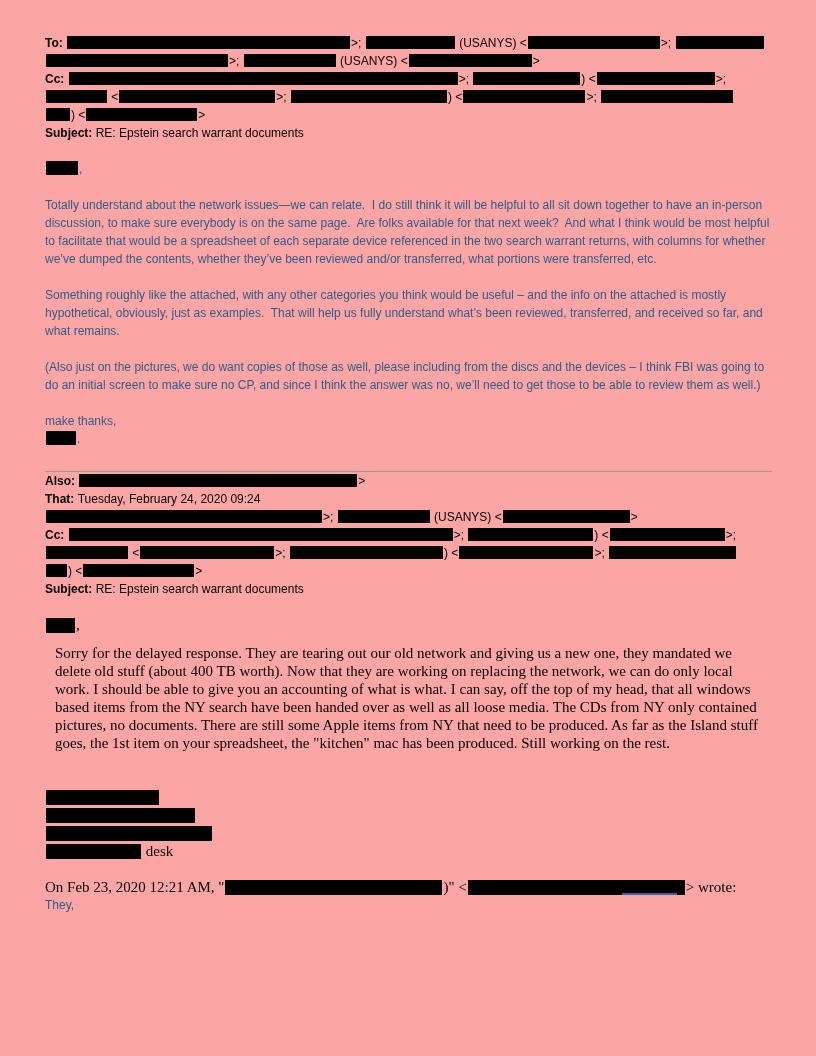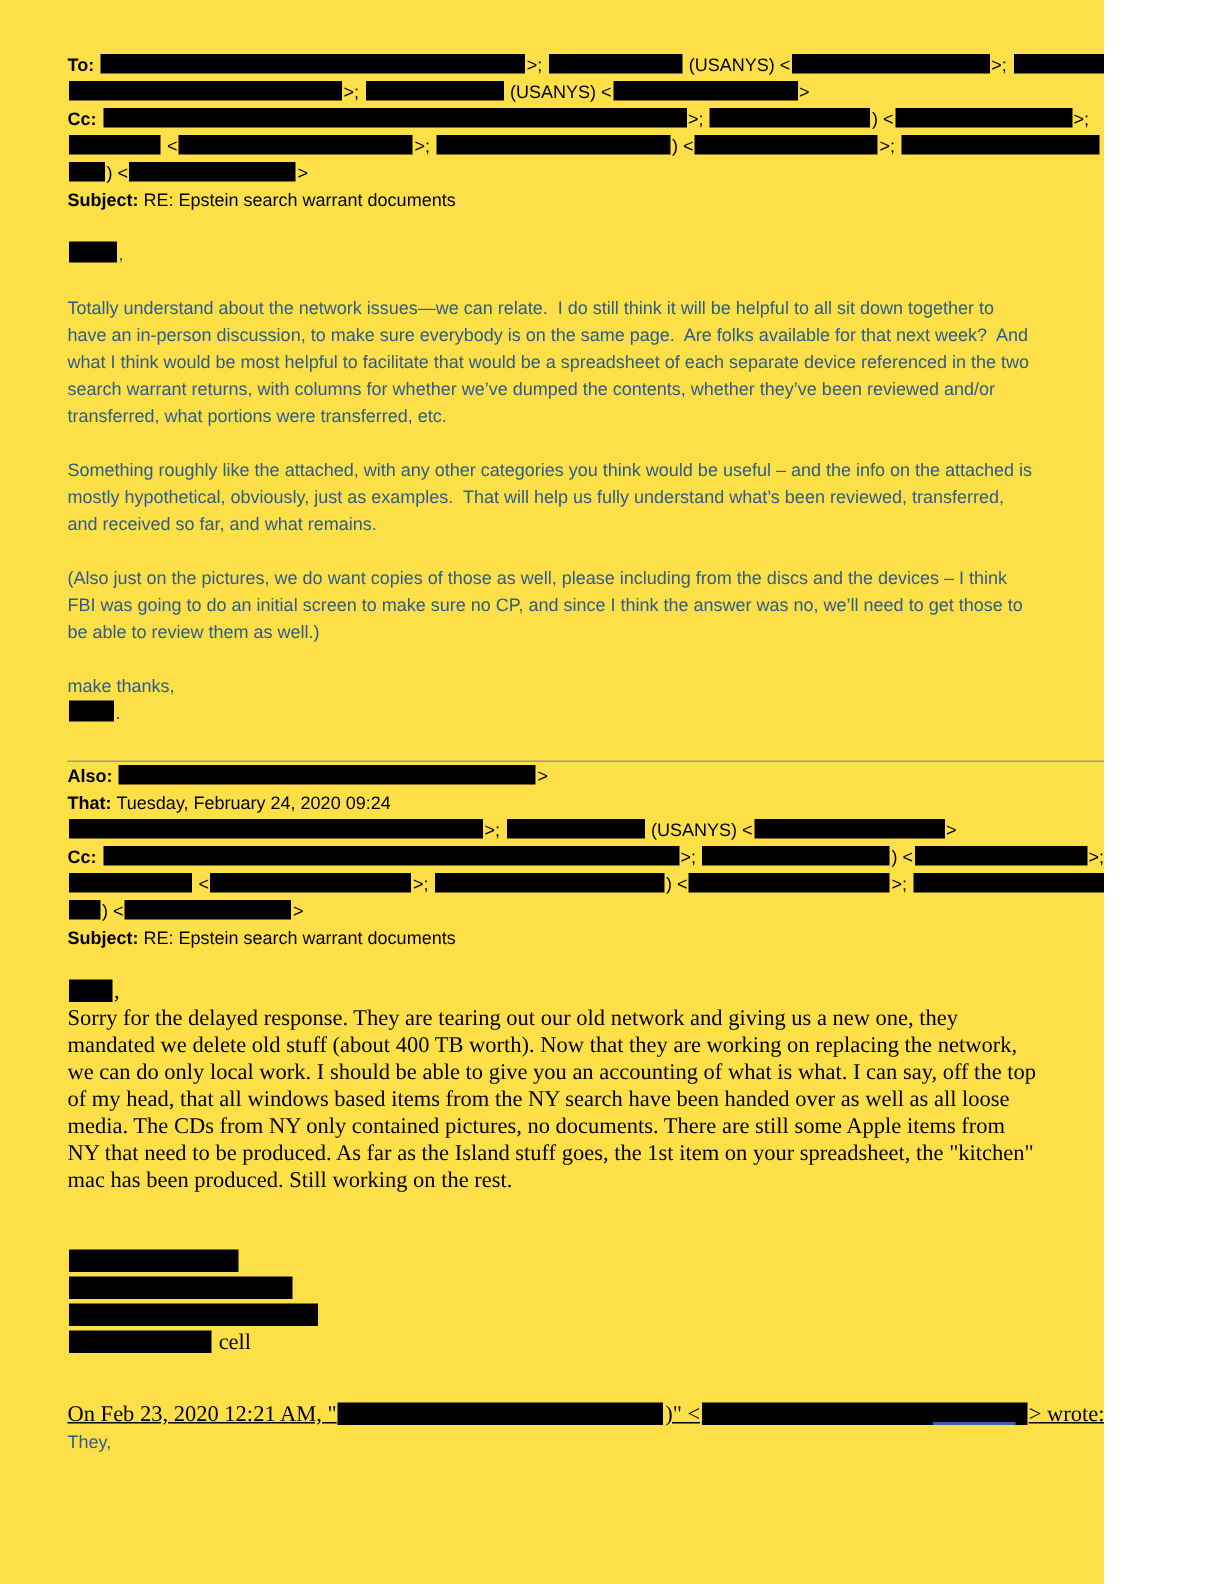--- a/index.html
+++ b/index.html
@@ -1,36 +1,36 @@
 <!DOCTYPE html>
 <html><head>
 <meta charset="utf-8">
 <style>
   html,body{margin:0;padding:0;background:#fff;}
-  .page{position:relative;width:736px;height:1056px;box-sizing:border-box;
-        background:#fde047;padding:34px 45px 0 45px;overflow:hidden;}
+  .page{position:relative;width:816px;height:1056px;box-sizing:border-box;
+        background:#fca5a5;padding:34px 45px 0 45px;overflow:hidden;}
   .line{line-height:18px;min-height:18px;white-space:pre;}
   .hdr{font:12px/18px "Liberation Sans",sans-serif;color:#000;}
   .sans{font:12px/18px "Liberation Sans",sans-serif;}
   .serif{font:15px/18px "Liberation Serif",serif;color:#000;}
   .blue{color:#2e5c8a;}
   .b{font-weight:700;}
   .para{margin:0 0 18px 0;white-space:pre-wrap;
         font:12px/18px "Liberation Sans",sans-serif;color:#2e5c8a;}
-  .para2{margin:0;white-space:pre-wrap;font:15px/18px "Liberation Serif",serif;color:#000;}
+  .para2{margin:10px;white-space:pre-wrap;font:15px/18px "Liberation Serif",serif;color:#000;}
   .redact{display:inline-block;height:13px;background:#000;vertical-align:-2px;margin:0 1px;}
   .serif .redact,.sig .redact,.reply .redact{height:15px;vertical-align:-3px;}
   .greet .redact,.sigline .redact{height:14px;}
   .redact.u{position:relative;}
   .redact.u::after{content:"";position:absolute;right:8px;bottom:0;width:55px;height:2px;background:#3a62a8;}
   .greet{margin-top:18px;margin-bottom:18px;}
   .divider{border:none;border-top:1px solid #9a9a9a;margin:23px 0 0 0;width:727px;}
   .greet2{margin-top:18px;}
   .sig{margin-top:36px;font:15px/18px "Liberation Serif",serif;}
-  .reply{margin-top:30px;text-decoration:underline;}
+  .reply{margin-top:18px;}
 </style>
 </head>
 <body>
 
 <div class="page">
 
   <div class="hdr">
       <div class="line"><span class="b">To: </span><span class="redact" style="width: 283px;"></span><span class="t">&gt;; </span><span class="redact" style="width: 89px;"></span><span class="t"> (USANYS) &lt;</span><span class="redact" style="width: 132px;"></span><span class="t">&gt;; </span><span class="redact" style="width: 88px;"></span></div>
       <div class="line"><span class="redact" style="width: 182px;"></span><span class="t">&gt;; </span><span class="redact" style="width: 92px;"></span><span class="t"> (USANYS) &lt;</span><span class="redact" style="width: 123px;"></span><span class="t">&gt;</span></div>
       <div class="line"><span class="b">Cc: </span><span class="redact" style="width: 389px;"></span><span class="t">&gt;; </span><span class="redact" style="width: 107px;"></span><span class="t">) &lt;</span><span class="redact" style="width: 118px;"></span><span class="t">&gt;;</span></div>
@@ -61,20 +61,20 @@
     </div>
 
   <div class="line serif greet2"><span class="redact" style="width: 29px;"></span><span class="t">,</span></div>
 
   <p class="para2">Sorry for the delayed response. They are tearing out our old network and giving us a new one, they mandated we delete old stuff (about 400 TB worth). Now that they are working on replacing the network, we can do only local work. I should be able to give you an accounting of what is what. I can say, off the top of my head, that all windows based items from the NY search have been handed over as well as all loose media. The CDs from NY only contained pictures, no documents. There are still some Apple items from NY that need to be produced. As far as the Island stuff goes, the 1st item on your spreadsheet, the "kitchen" mac has been produced. Still working on the rest.</p>
 
   <div class="sig">
       <div class="line"><span class="redact" style="width: 113px;"></span></div>
       <div class="line"><span class="redact" style="width: 149px;"></span></div>
       <div class="line"><span class="redact" style="width: 166px;"></span></div>
-      <div class="line"><span class="redact" style="width: 95px;"></span><span class="t"> cell</span></div>
+      <div class="line"><span class="redact" style="width: 95px;"></span><span class="t"> desk</span></div>
     </div>
 
   <div class="line serif reply"><span class="t">On Feb 23, 2020 12:21 AM, "</span><span class="redact" style="width: 217px;"></span><span class="t">)" &lt;</span><span class="redact u" style="width: 217px;"></span><span class="t">&gt; wrote:</span></div>
 
   <div class="line sans blue">They,</div>
 
 </div>
 
 </body></html>

